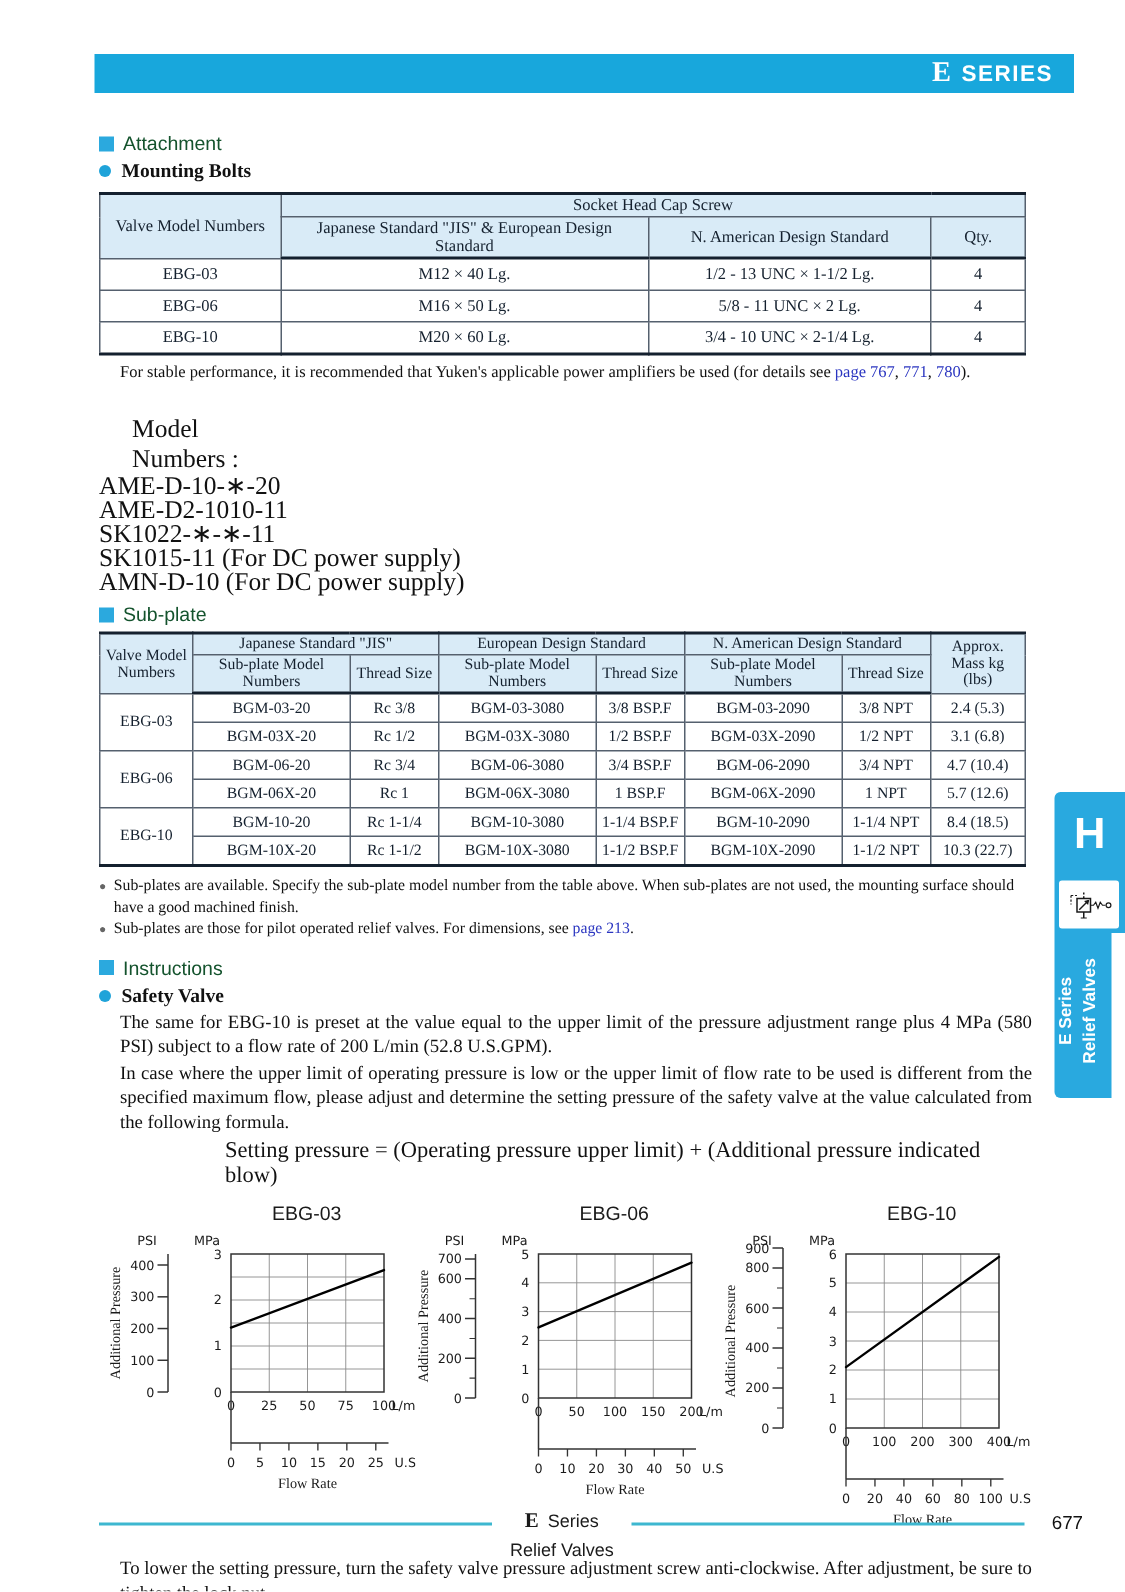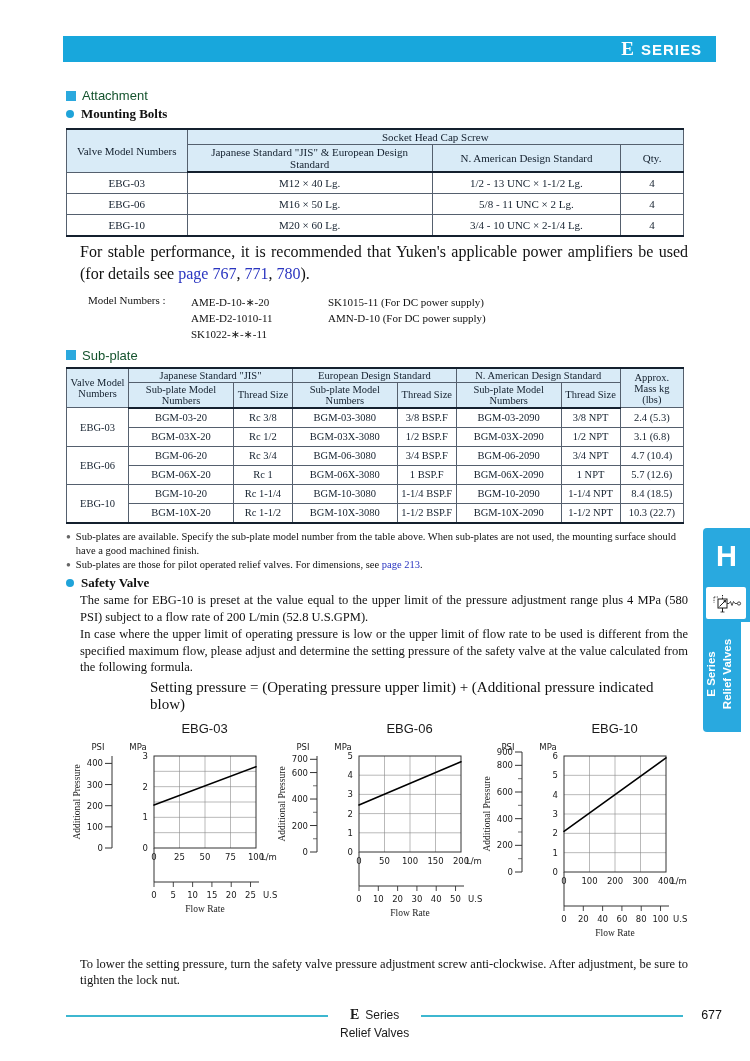--- a/index.html
+++ b/index.html
@@ -19,23 +19,23 @@
   
   table{border-collapse:collapse;width:618px;font-size:11px;color:#14202e;}
   th,td{border:1px solid #55606e;padding:1px 3px;text-align:center;font-weight:normal;}
   .tbl{border-top:2px solid #14202e;border-bottom:2px solid #14202e;margin-top:6px;}
   .tbl thead{background:#d9ebf7;}
   .tbl thead tr:last-child th{border-bottom:2px solid #14202e;}
   .mount td{height:18px;}
   .subtbl{font-size:10.5px;}
   .subtbl td{height:16px;}
   
-  .body-text{font-size:16px;line-height:1.4;text-align:justify;margin-top:4px;}
+  .body-text{font-size:11px;line-height:1.4;text-align:justify;margin-top:4px;}
   .link{color:#2a35c0;cursor:pointer;}
-  .models{display:flex;margin-top:8px;font-size:11px;}
+  .models{display:flex;margin-top:20px;font-size:17px;flex-direction:column;}
   .models .lbl{margin-left:22px;width:103px;flex:0 0 auto;}
   .models ul{list-style:none;margin:0;padding:0;}
   .models li{line-height:16px;}
   .models .c1{width:137px;flex:0 0 auto;}
   
   .notes{margin-top:6px;font-size:10.5px;line-height:1.35;}
   .note{display:flex;}
   .note .b{color:#666;font-size:8px;line-height:14px;margin-right:5px;flex:0 0 auto;}
   
   .para{font-size:12.5px;line-height:1.32;text-align:justify;margin-top:1px;}
@@ -222,20 +222,24 @@
       <div class="note">
         <span class="b">●</span>
         <span>Sub-plates are available.  Specify the sub-plate model number from the table above.  When sub-plates are not used, the mounting surface should have a good machined finish.</span>
       </div>
       <div class="note">
         <span class="b">●</span>
         <span><span>Sub-plates are those for pilot operated relief valves.  For dimensions, see </span><span class="link">page 213</span><span>.</span></span>
       </div>
     </div>
 
+    <div class="sec-head" style="margin-top:11px;">
+      <span class="sq"></span>
+      <span>Instructions</span>
+    </div>
     <div class="sub-head">
       <span class="dot"></span>
       <span>Safety Valve</span>
     </div>
 
     <div style="padding-left:14px;">
       <div class="para">The same for EBG-10 is preset at the value equal to the upper limit of the pressure adjustment range plus 4 MPa (580 PSI) subject to a flow rate of 200 L/min (52.8 U.S.GPM).</div>
       <div class="para">In case where the upper limit of operating pressure is low or the upper limit of flow rate to be used is different from the specified maximum flow, please adjust and determine the setting pressure of the safety valve at the value calculated from the following formula.</div>
       <div class="formula">Setting pressure = (Operating pressure upper limit) + (Additional pressure indicated blow)</div>
     </div>

